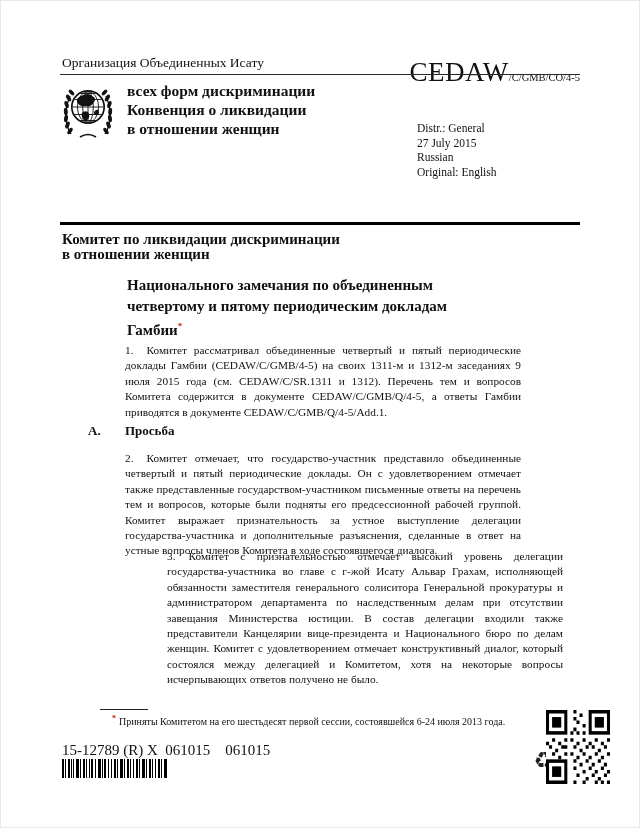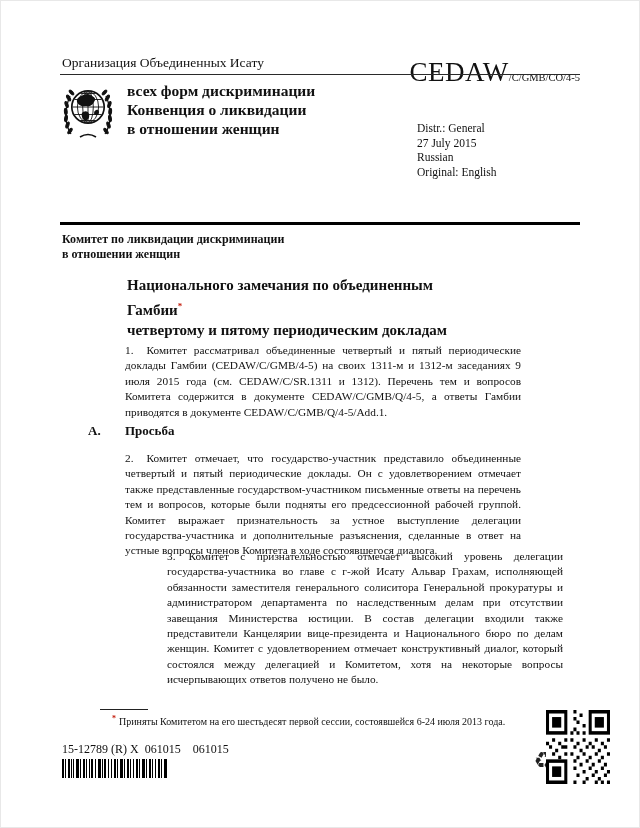--- a/index.html
+++ b/index.html
@@ -14,38 +14,38 @@
   .rule-thin{left:60px;top:74px;width:520px;height:1px;background:#2a2a2a;}
   .symbol-block{right:60px;top:41px;text-align:left;white-space:nowrap;margin-top:16px;}
   .sym-main{font-size:27px;letter-spacing:.5px;}
   .sym-suffix{font-size:10.5px;}
   
   .emblem{left:56px;top:82px;}
   .conv-title{left:127px;top:81px;font-size:15.5px;font-weight:bold;line-height:19px;}
   .distr-block{left:417px;top:85px;font-size:11.5px;line-height:14.6px;margin-top:36px;}
   .rule-thick{left:60px;top:222px;width:520px;height:2.5px;background:#000;}
   
-  .committee{left:62px;top:232px;font-size:12px;font-weight:bold;line-height:14.5px;}
+  .committee{left:62px;top:232px;font-size:15px;font-weight:bold;line-height:14.5px;}
   .doc-title{left:127px;top:275px;width:340px;font-size:15px;font-weight:bold;line-height:20.5px;}
   .fn-marker{color:#c21807;font-size:9px;vertical-align:super;font-weight:bold;}
   
   .para{left:125px;width:396px;font-size:11.3px;line-height:15.4px;text-align:justify;}
   .p1{top:343px;}
   .p2{top:451px;}
   .p3{top:549px;margin-left:42px;}
   .pnum{padding-right:13px;}
   .sec-heading{top:423px;font-size:13px;font-weight:bold;}
   .sec-label{left:88px;}
   .sec-text{left:125px;}
   
   .footnote-rule{left:100px;top:709px;width:48px;height:1px;background:#222;}
   .footnote{left:100px;top:713px;width:414px;font-size:10px;line-height:12.5px;text-indent:12px;}
   .footnote .fn-marker{font-size:8px;padding-right:3px;}
   
-  .doc-number{left:62px;top:742px;font-size:12px;white-space:pre;}
+  .doc-number{left:62px;top:742px;font-size:15px;white-space:pre;}
   .barcode{left:62px;top:759px;}
   .recycle-row{right:86px;top:749px;display:flex;align-items:center;gap:4px;}
   .recycle-text{font-size:10.5px;font-weight:bold;}
   .recycle-glyph{font-family:"DejaVu Sans",sans-serif;font-size:23px;line-height:23px;color:#222;}
   .qr{left:546px;top:710px;}
 </style>
 </head>
 <body>
 
 <div class="page">
@@ -118,22 +118,22 @@
 
   <div class="abs rule-thick"></div>
 
   <div class="abs committee">
     <div>Комитет по ликвидации дискриминации</div>
     <div>в отношении женщин</div>
   </div>
 
   <div class="abs doc-title">
     <div>Национального замечания по объединенным</div>
+    <div>четвертому и пятому периодическим докладам</div>
     <div><span>Гамбии</span><span class="fn-marker">*</span></div>
-    <div>четвертому и пятому периодическим докладам</div>
   </div>
 
   <div class="abs para p1">
     <span class="pnum">1.</span><span>Комитет рассматривал объединенные четвертый и пятый периодические доклады Гамбии (CEDAW/C/GMB/4-5) на своих 1311-м и 1312-м заседаниях 9 июля 2015 года (см. CEDAW/C/SR.1311 и 1312). Перечень тем и вопросов Комитета содержится в документе CEDAW/C/GMB/Q/4-5, а ответы Гамбии приводятся в документе CEDAW/C/GMB/Q/4-5/Add.1.</span>
   </div>
 
   <div class="abs sec-heading sec-label">A.</div>
   <div class="abs sec-heading sec-text">Просьба</div>
 
   <div class="abs para p2">

